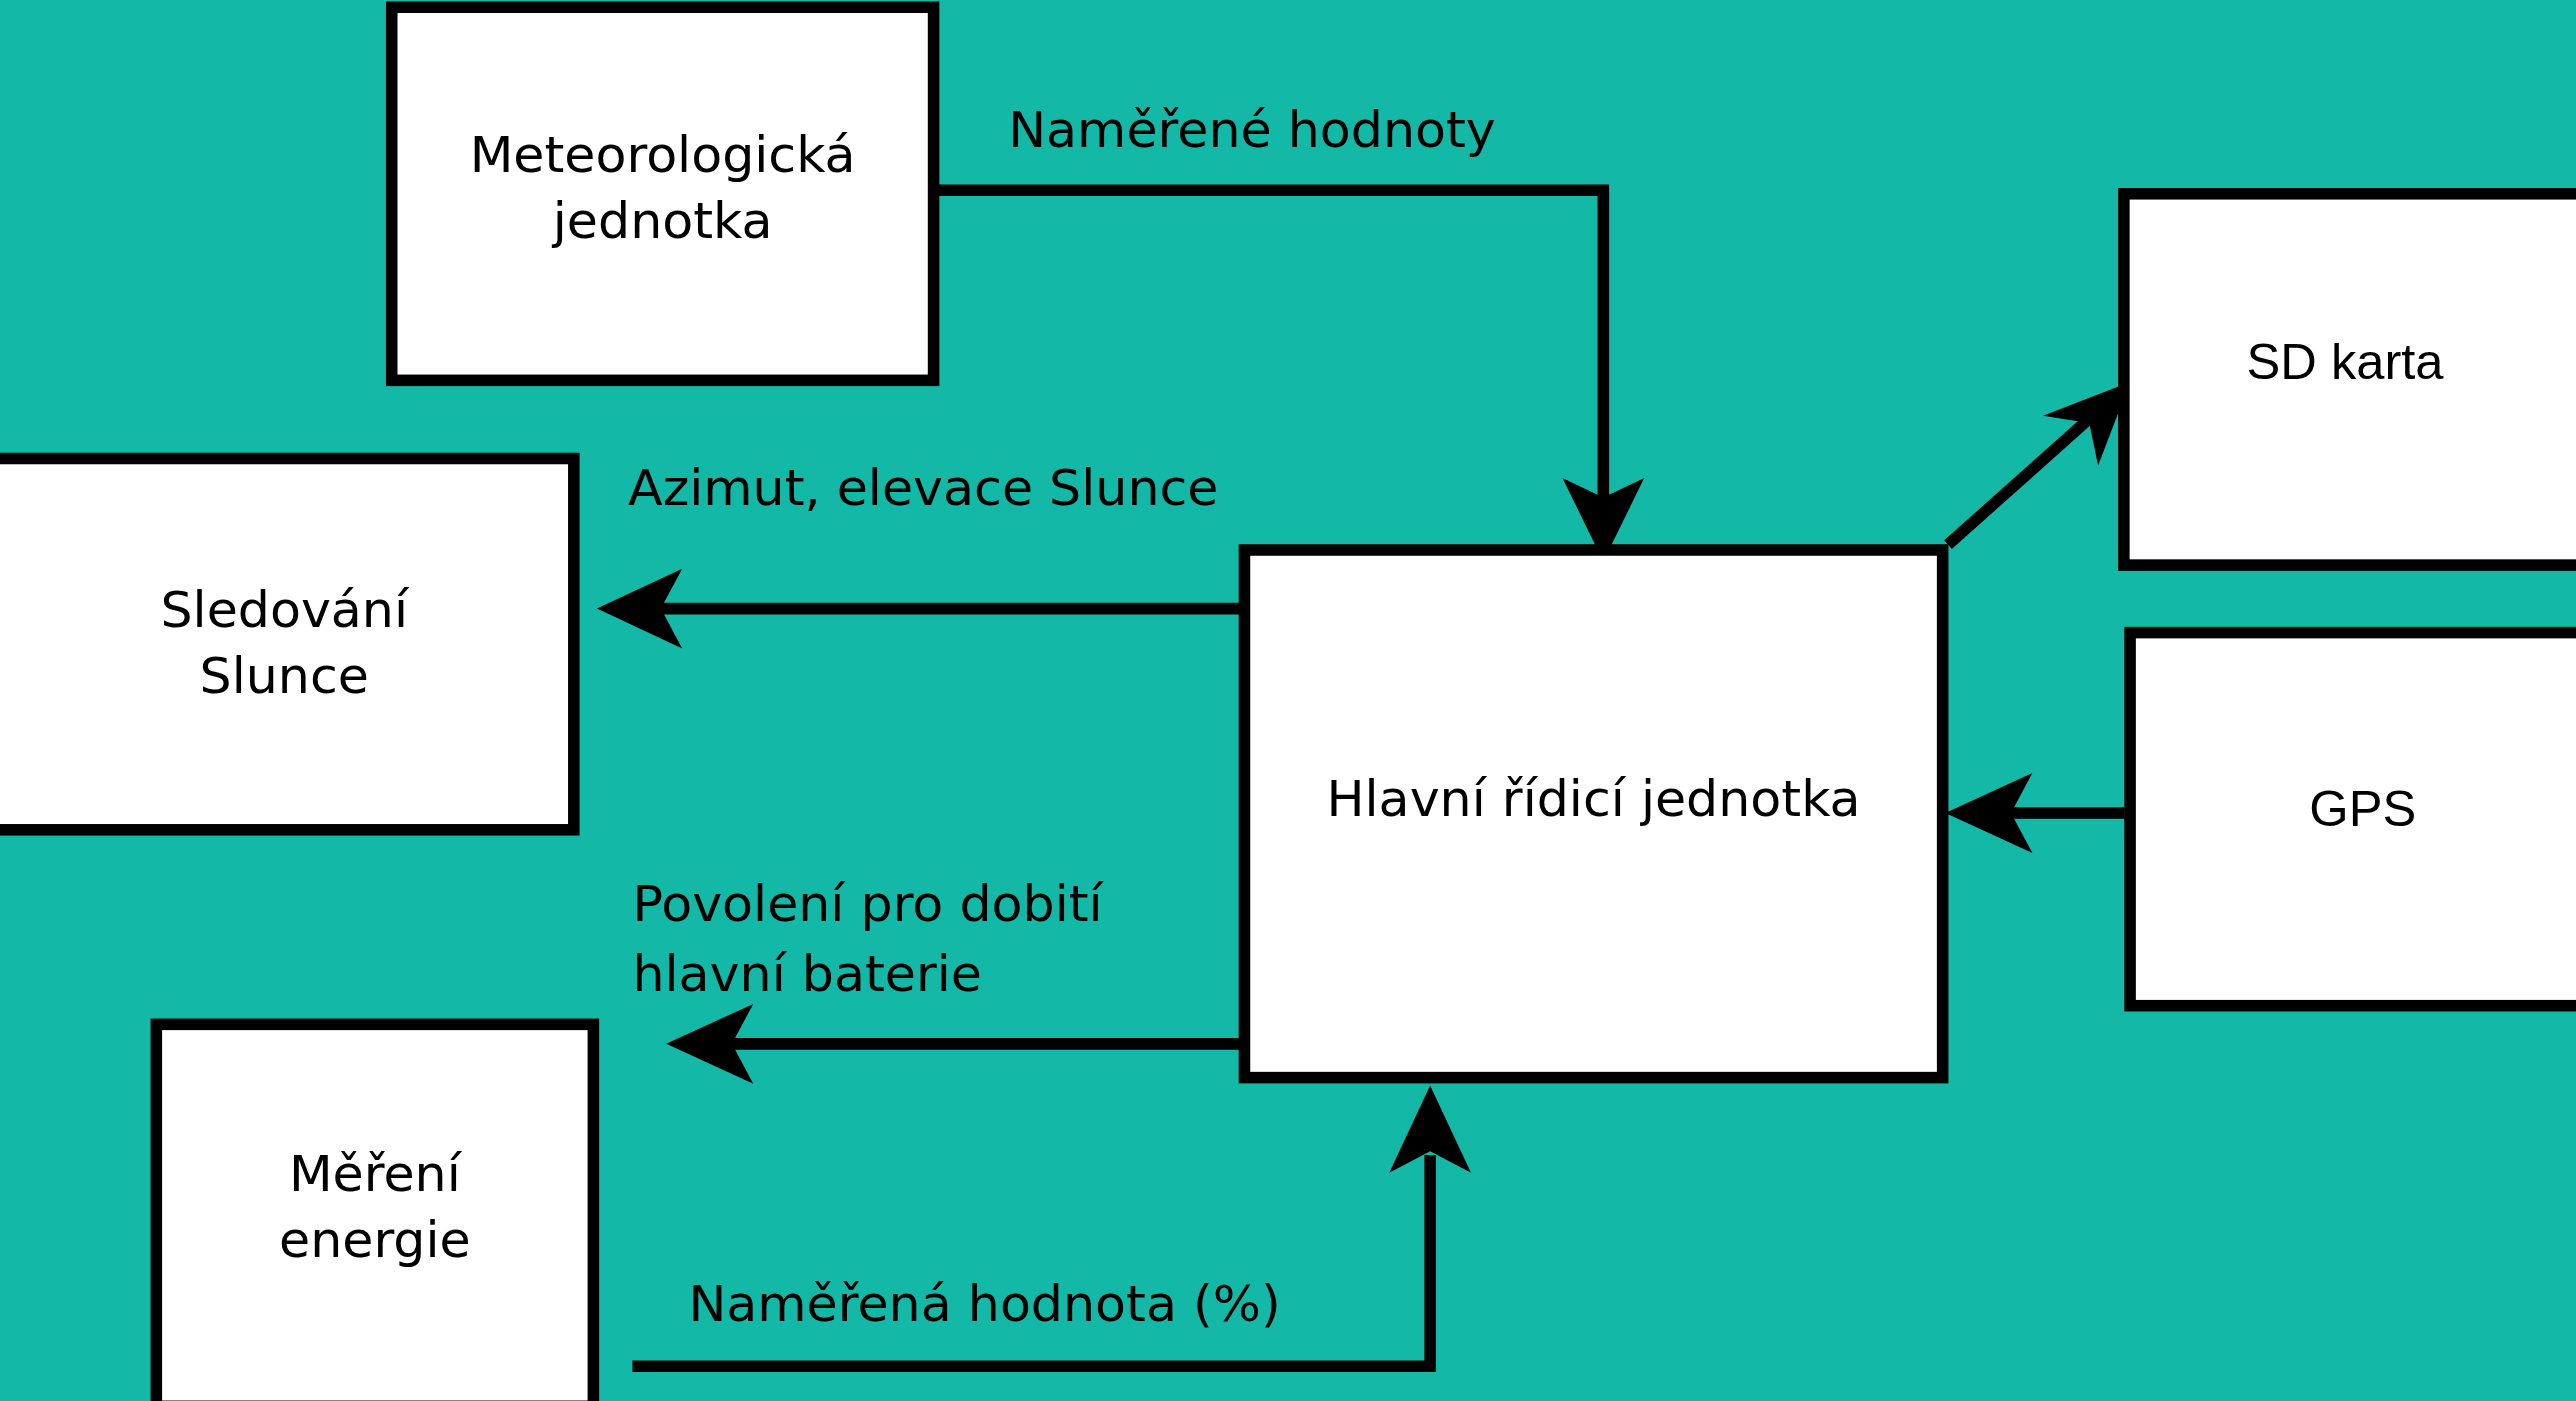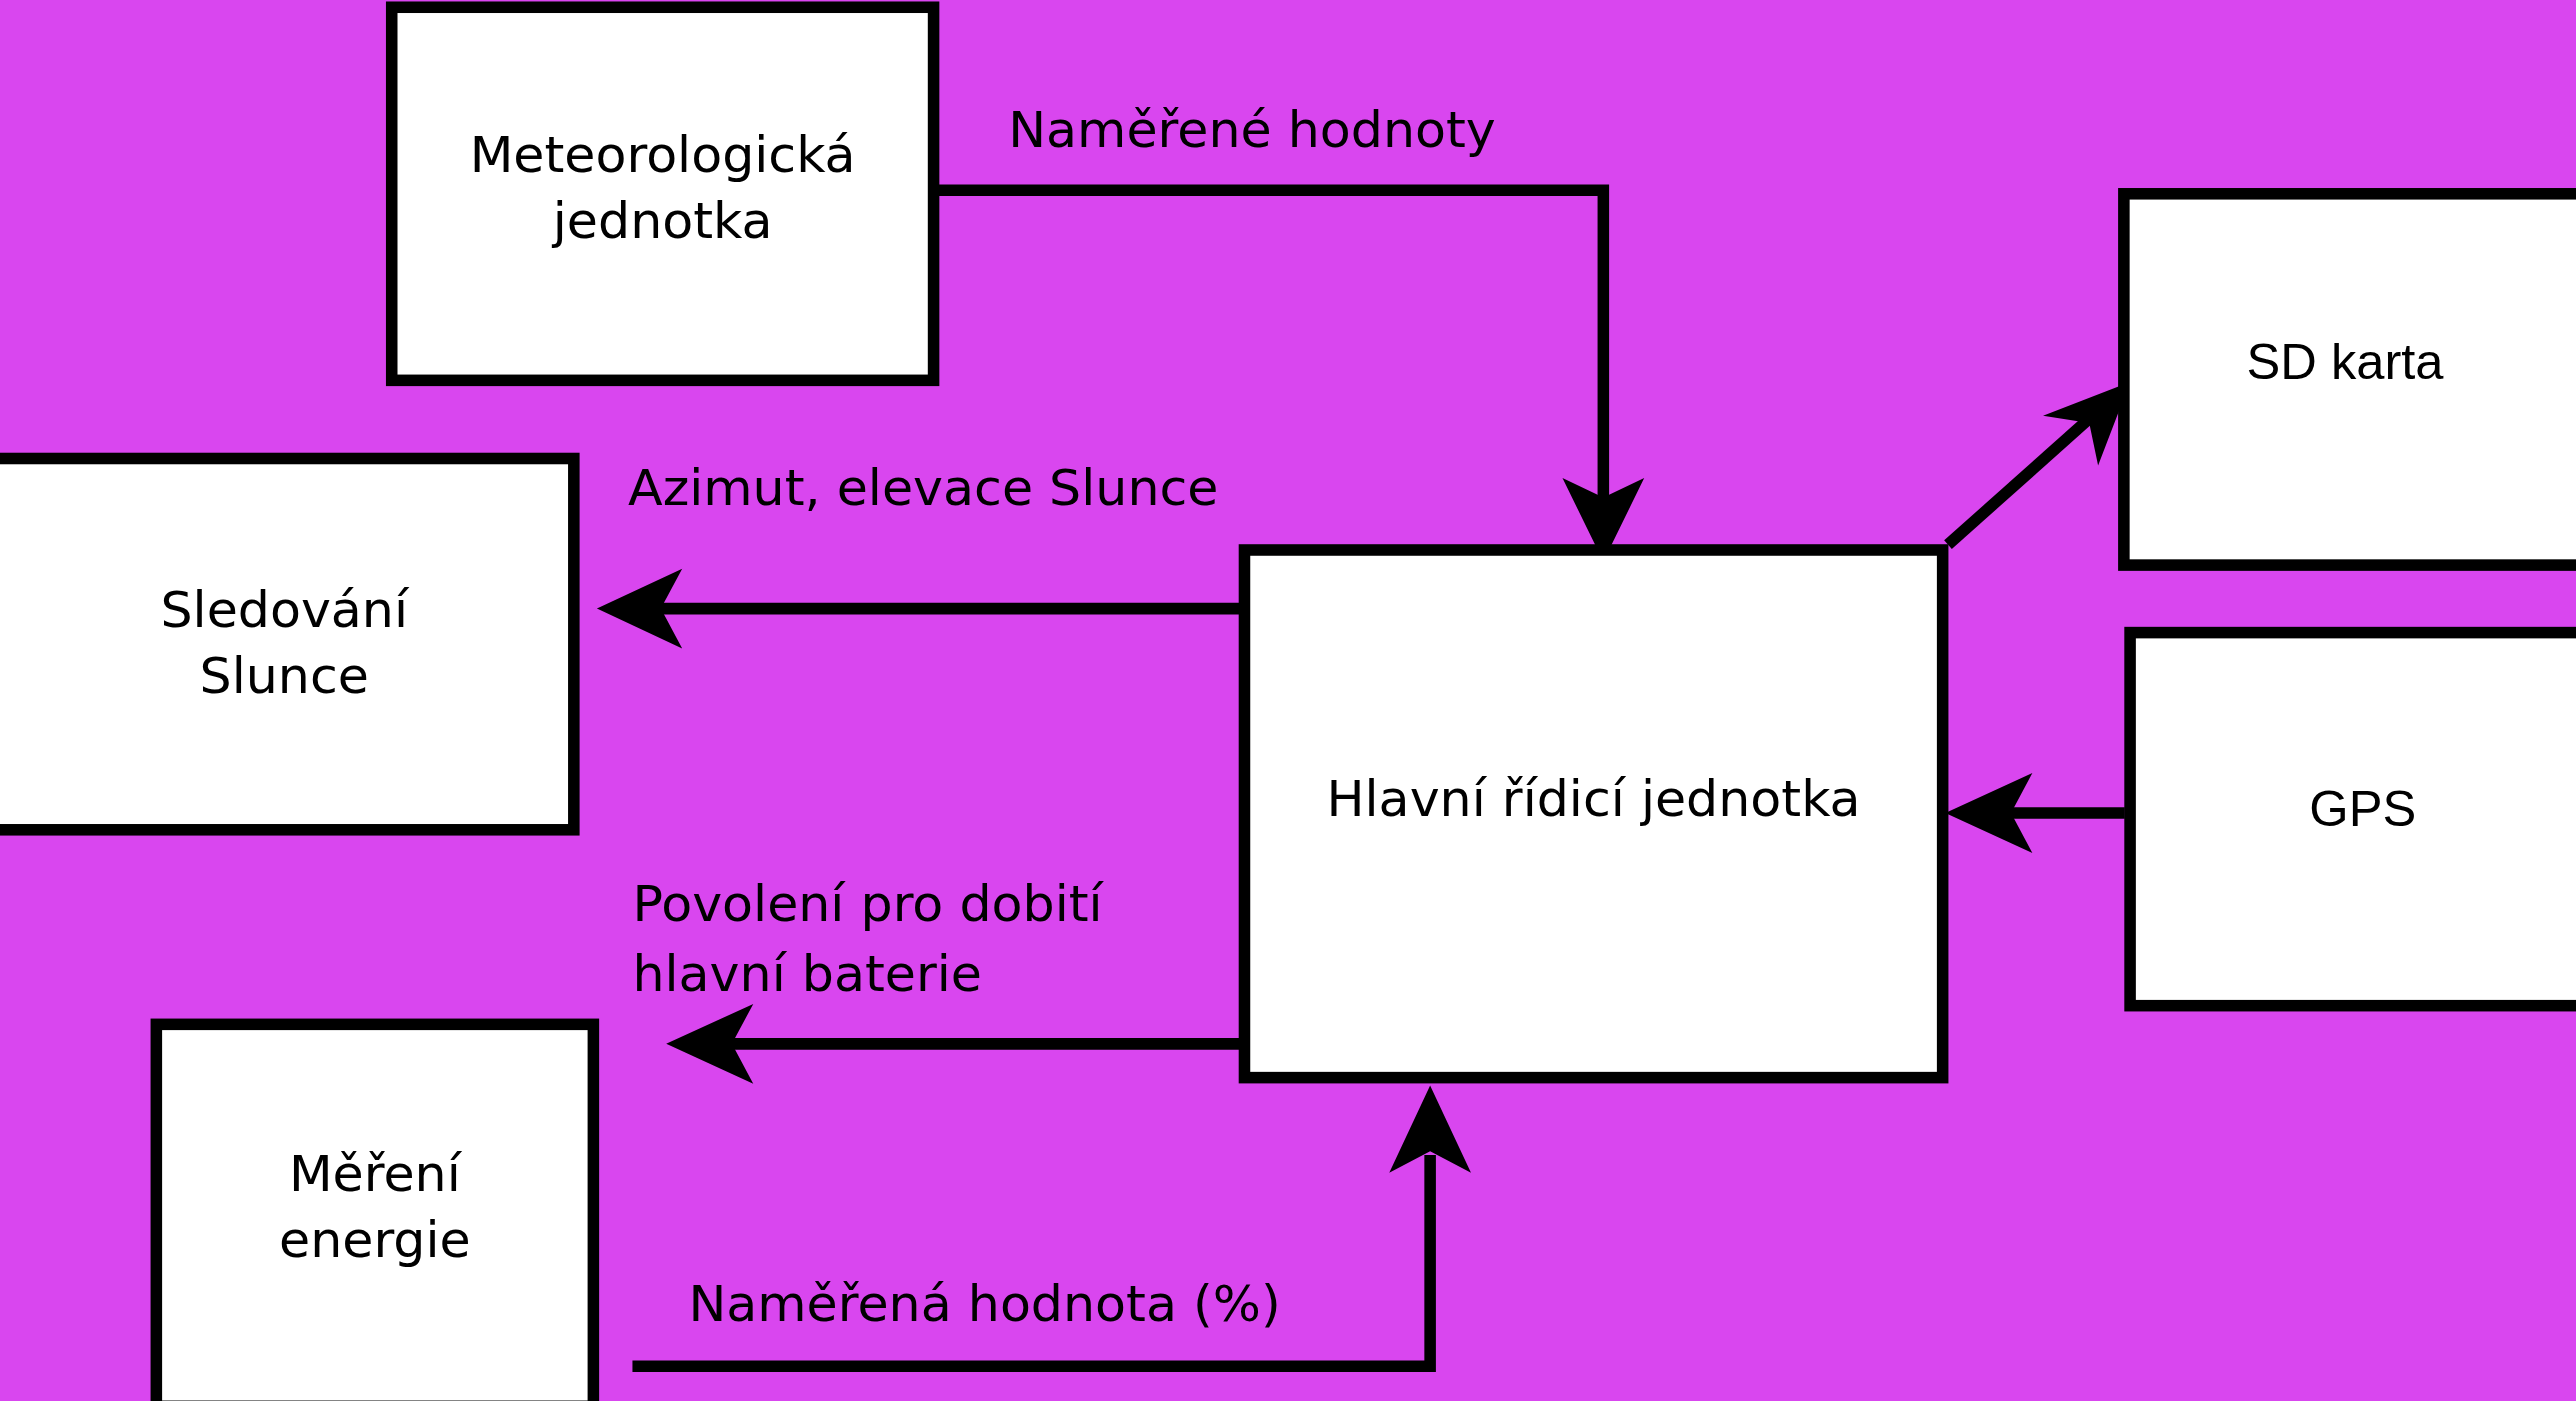--- a/index.html
+++ b/index.html
@@ -10,21 +10,21 @@
   body {
     width: 2576px;
     height: 1402px;
     overflow: hidden;
     font-family: "DejaVu Sans", sans-serif;
   }
   #diagram-root {
     position: relative;
     width: 2576px;
     height: 1402px;
-    background: #d946ef;
+    background: #14b8a6;
   }
   svg#diagram-svg {
     display: block;
     width: 2576px;
     height: 1402px;
   }
   .node-rect {
     fill: #ffffff;
     stroke: #000000;
     stroke-width: 13;

